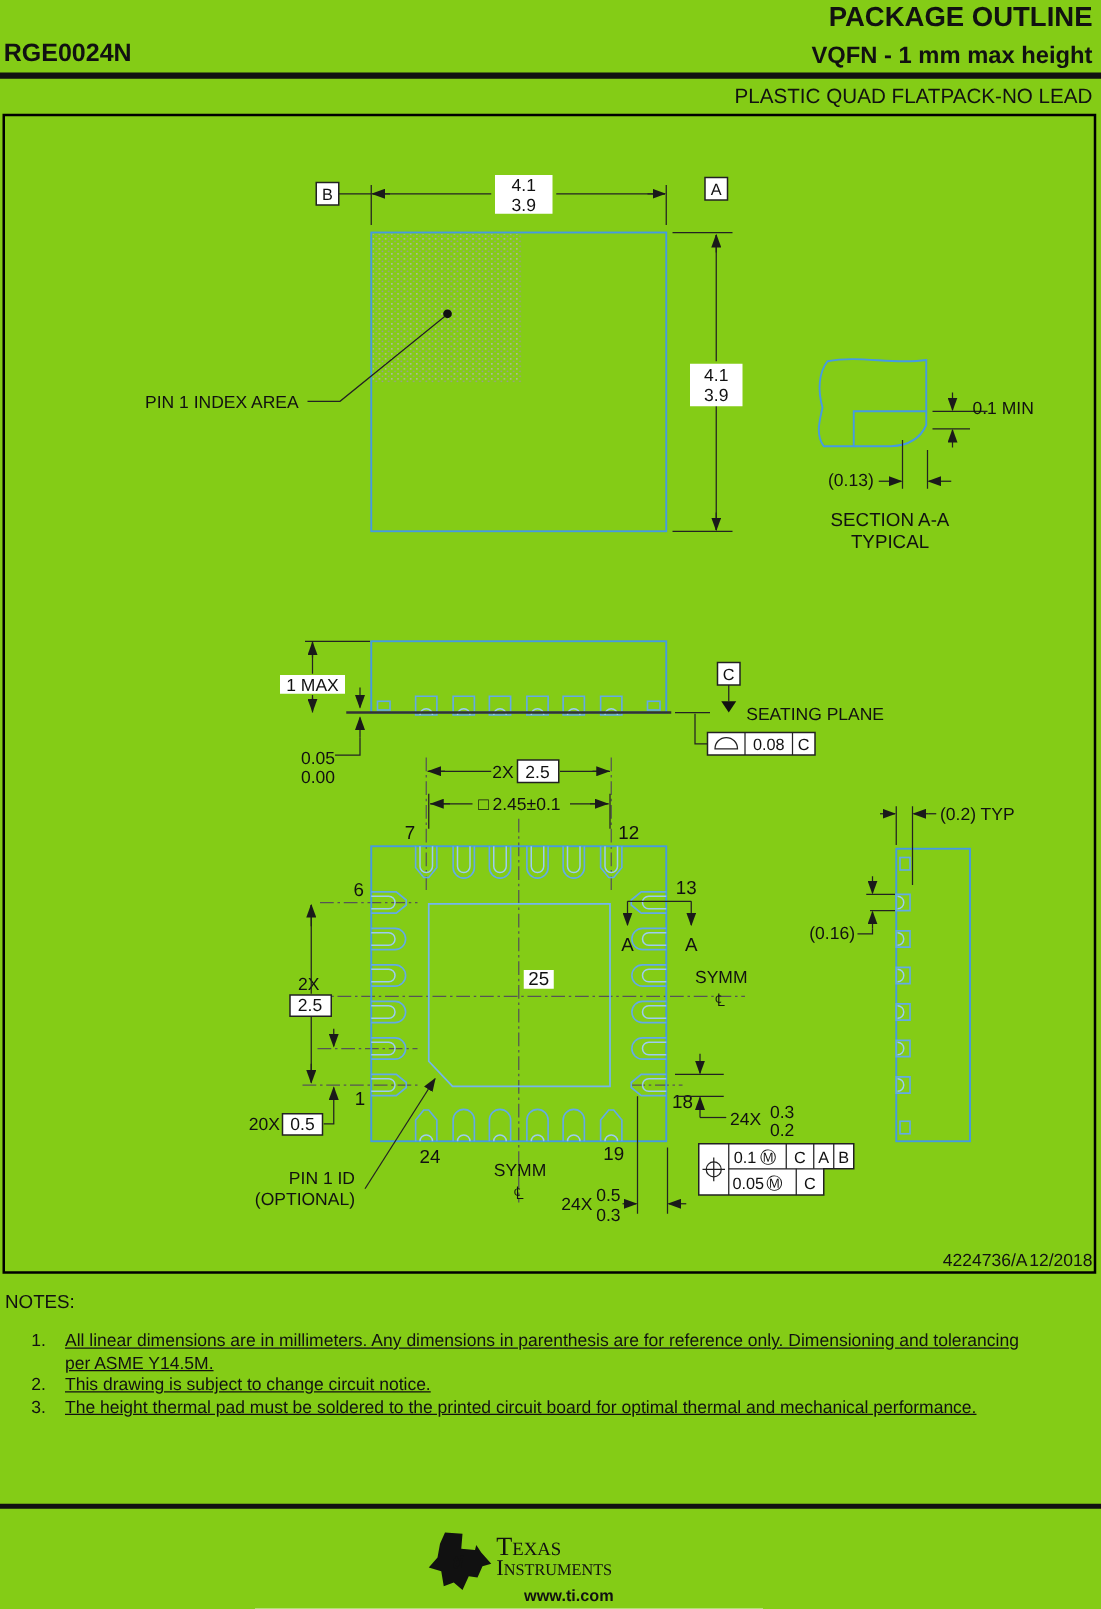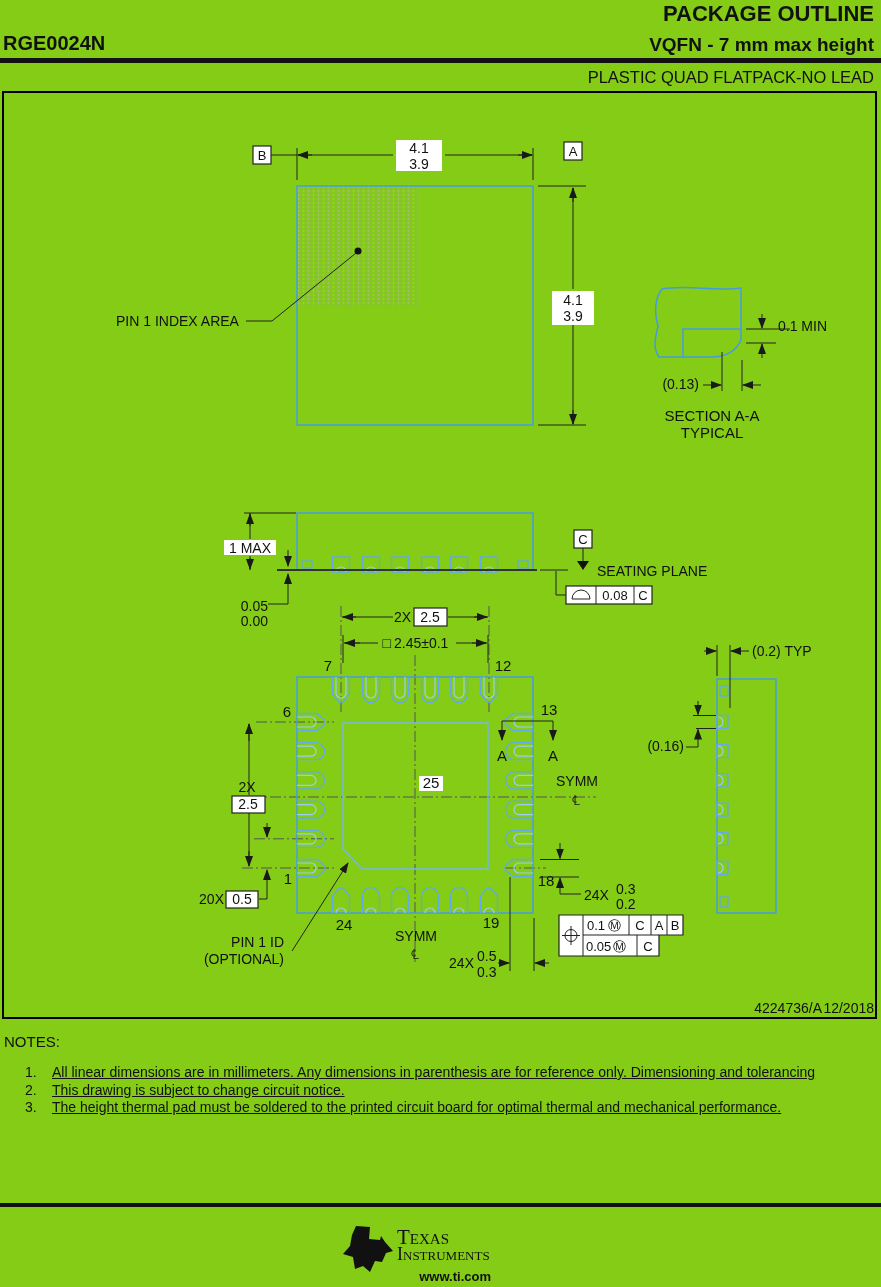--- a/index.html
+++ b/index.html
@@ -37,21 +37,21 @@
   .wbg{fill:#fff;}
   .frame{stroke:#000;stroke-width:2;fill:none;}
 </style>
 </head>
 <body>
 
 <div id="page">
 
   <div class="abs doc-title">PACKAGE OUTLINE</div>
   <div class="abs part-number">RGE0024N</div>
-  <div class="abs variant">VQFN - 7 mm max height</div>
+  <div class="abs variant">VQFN - 1 mm max height</div>
   <div class="abs rule-top"></div>
   <div class="abs family">PLASTIC QUAD FLATPACK-NO LEAD</div>
 
   <svg class="abs" style="left:0;top:90px" width="881" height="930" viewBox="0 90 881 930">
     <defs>
       <marker id="ah" markerUnits="userSpaceOnUse" markerWidth="11" markerHeight="8" refX="10" refY="4" orient="auto">
         <path d="M0,0 L11,4 L0,8 Z" fill="#1a1a1a"></path>
       </marker>
       <pattern id="stip" width="5" height="4" patternUnits="userSpaceOnUse">
         <circle cx="1" cy="1" r="0.7" fill="#9a9a9a"></circle>
@@ -366,20 +366,21 @@
     <text class="end" x="822" y="1013">4224736/A</text>
     <text class="end" x="874" y="1013">12/2018</text>
   </svg>
 
   <div class="abs notes-head">NOTES:</div>
   <div class="abs notes">
     <div class="note-row">
       <div class="note-num">1.</div>
       <div class="note-lines">
         <div>All linear dimensions are in millimeters. Any dimensions in parenthesis are for reference only. Dimensioning and tolerancing</div>
+        <div>per ASME Y14.5M.</div>
       </div>
     </div>
     <div class="note-row">
       <div class="note-num">2.</div>
       <div class="note-lines">
           <div>This drawing is subject to change circuit notice.</div>
         </div>
     </div>
     <div class="note-row">
       <div class="note-num">3.</div>

